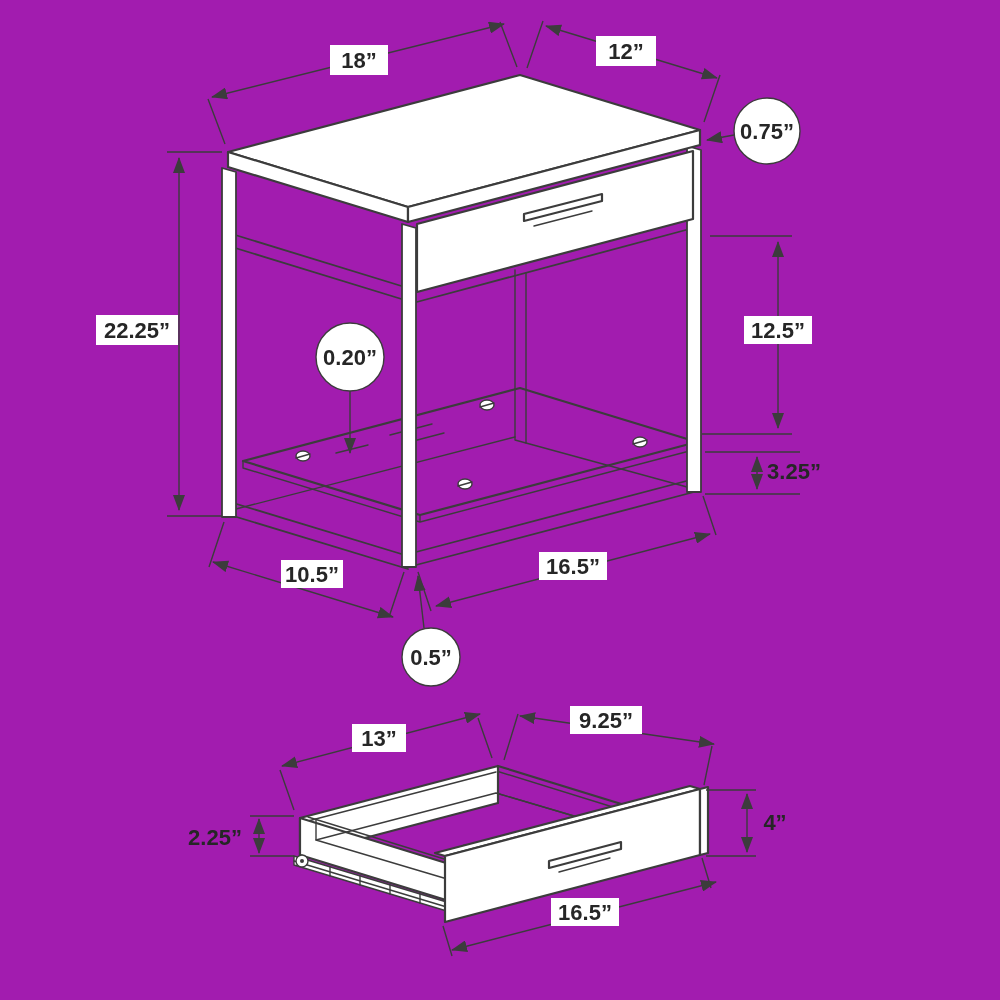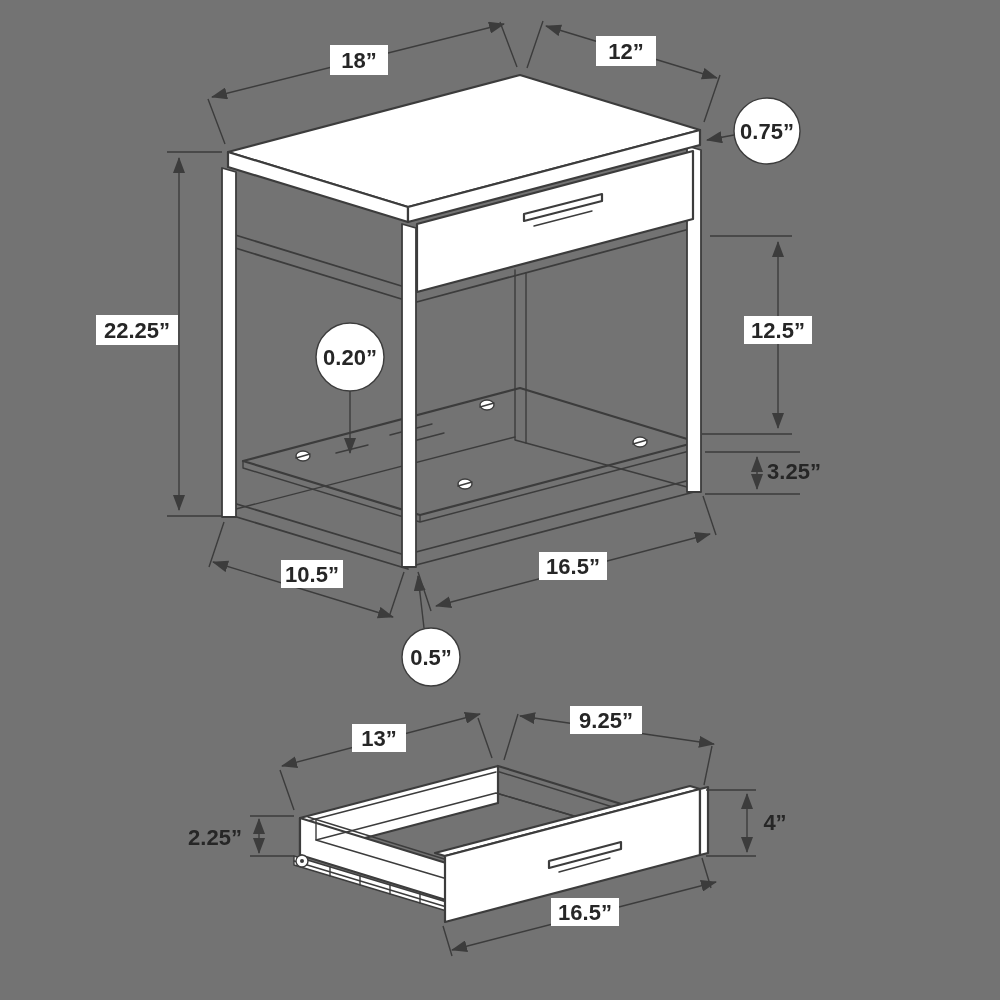--- a/index.html
+++ b/index.html
@@ -1,17 +1,17 @@
 <!DOCTYPE html>
 <html><head>
 <meta charset="utf-8">
 <style>
   html,body{margin:0;padding:0;background:#ffffff;}
   #stage{
-    position:relative;width:1000px;height:1000px;background:#737373;overflow:hidden;
+    position:relative;width:1000px;height:1000px;background:#a21caf;overflow:hidden;
     font-family:"Liberation Sans", sans-serif;
   }
   svg{display:block;}
   text{
     font-family:"Liberation Sans", sans-serif;
     font-size:22px;font-weight:600;fill:#262626;
     text-anchor:middle;dominant-baseline:central;
   }
   .obj{stroke:#3c3c3c;fill:none;stroke-linecap:round;stroke-linejoin:round;}
   .w2{stroke-width:2.2;}

